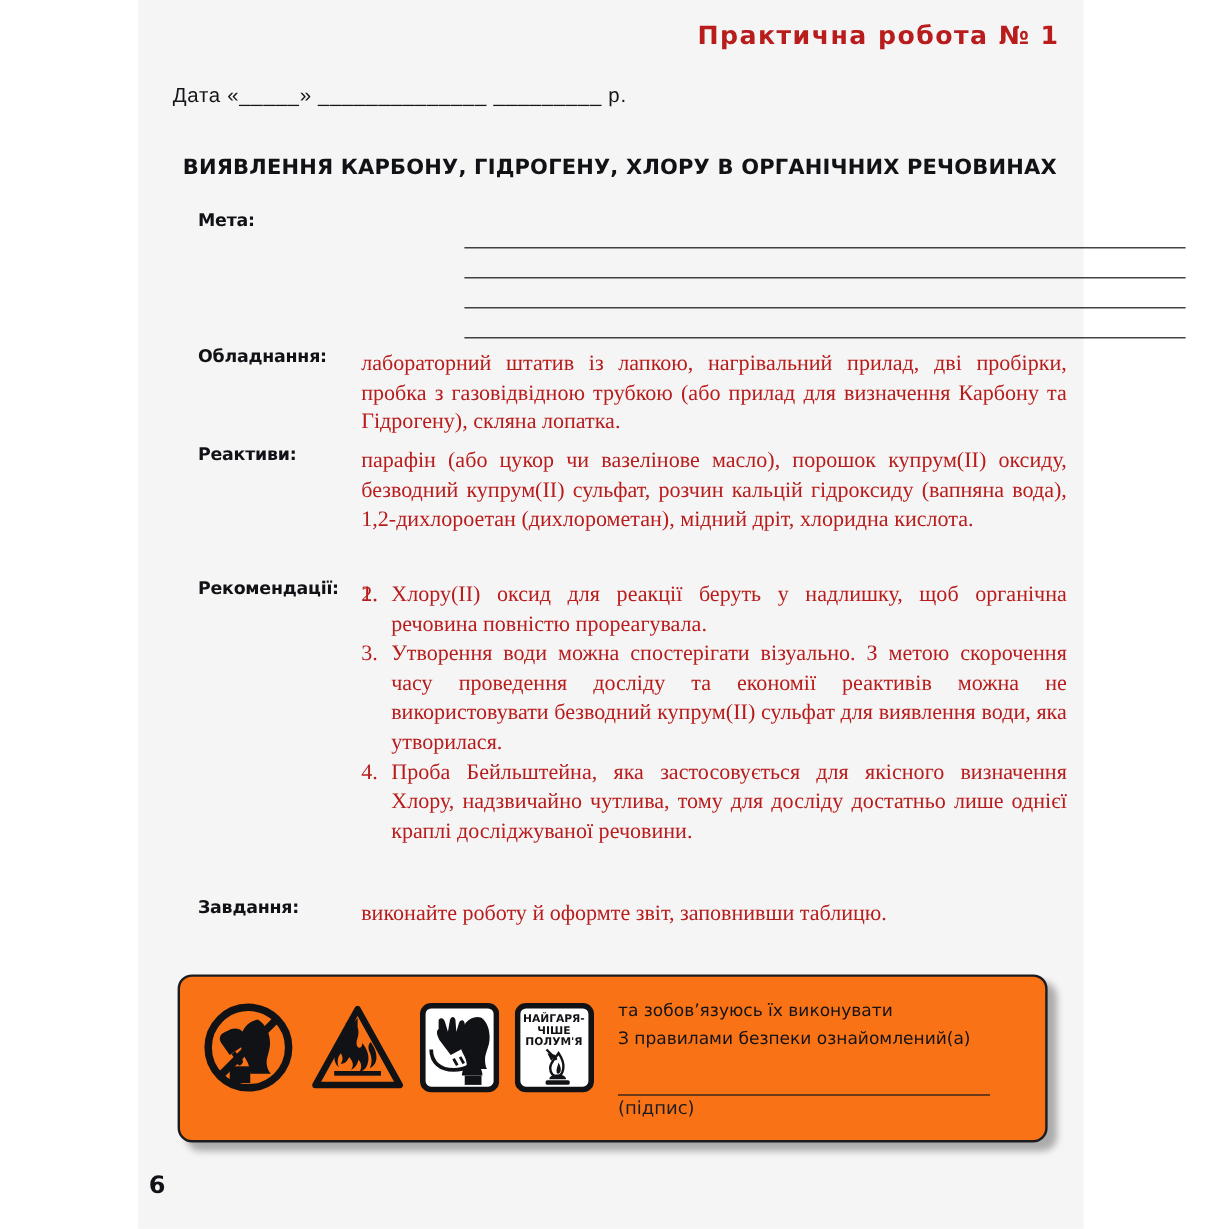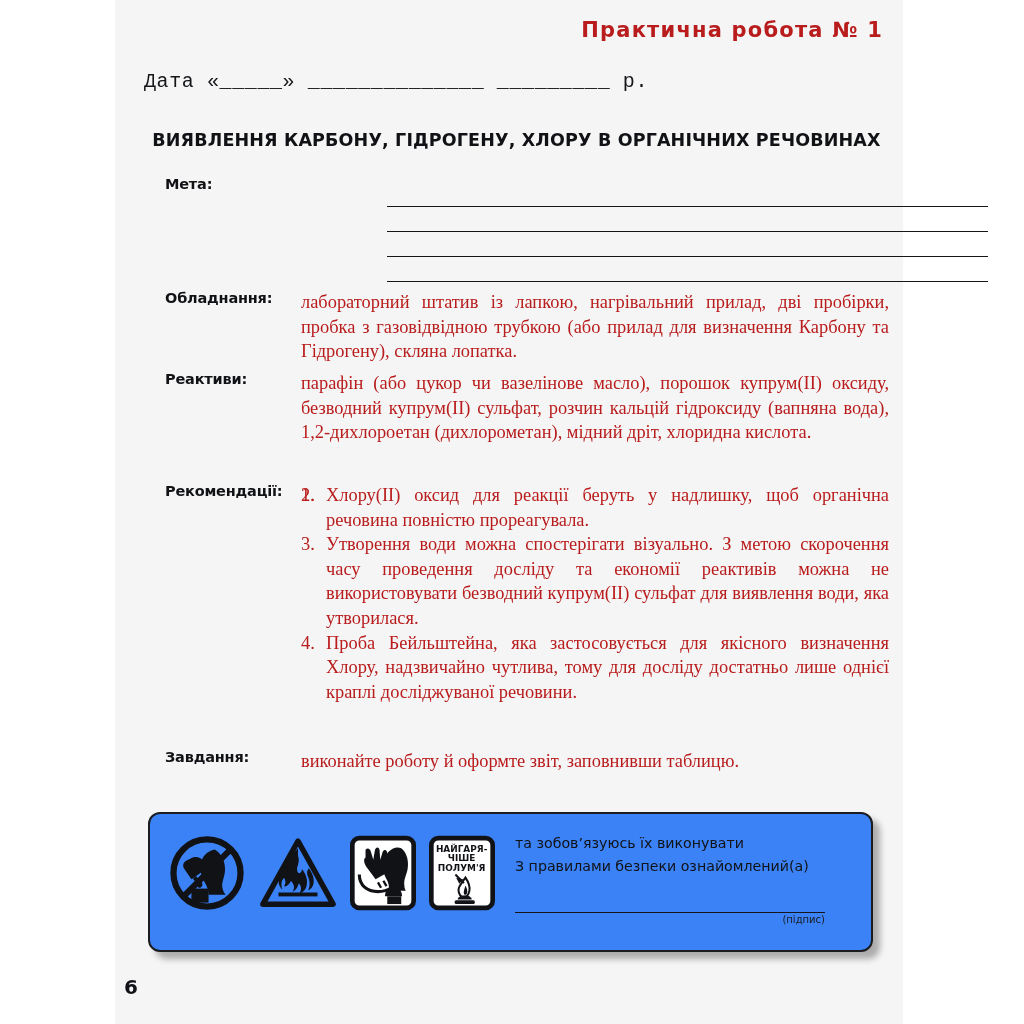--- a/index.html
+++ b/index.html
@@ -31,22 +31,22 @@
     letter-spacing: 1.2px;
     color: #b91c1c;
     white-space: nowrap;
   }
 
   
   #date-line {
     position: absolute;
     left: 29px;
     top: 70px;
-    font-family: Liberation Mono, monospace;
-    font-size: 20px;
+    font-family: Liberation Sans, sans-serif;
+    font-size: 17px;
     color: #15161a;
     letter-spacing: 0.6px;
     white-space: nowrap;
   }
 
   
   #main-title {
     position: absolute;
     left: 29px;
     top: 130px;
@@ -112,21 +112,21 @@
     top: 0;
   }
 
   
   #safety-box {
     position: absolute;
     left: 33px;
     top: 812px;
     width: 725px;
     height: 140px;
-    background: #3b82f6;
+    background: #f97316;
     border: 2.2px solid #1b1c20;
     border-radius: 12px;
     box-shadow: 7px 7px 6px rgba(0,0,0,0.30);
   }
   #safety-icons {
     position: absolute;
     left: 18px;
     top: 20px;
     display: flex;
     align-items: center;
@@ -149,23 +149,23 @@
     left: 365px;
     top: 98px;
     width: 310px;
     border-bottom: 1.6px solid #15161a;
   }
   #sig-caption {
     position: absolute;
     left: 365px;
     top: 100px;
     width: 310px;
-    text-align: right;
-    font-family: "DejaVu Sans", sans-serif;
-    font-size: 10px;
+    text-align: left;
+    font-family: "DejaVu Sans", sans-serif;
+    font-size: 15px;
     color: #1b1c20;
   }
 
   
   #page-number {
     position: absolute;
     left: 9px;
     bottom: 25px;
     font-family: "DejaVu Sans", sans-serif;
     font-weight: bold;

